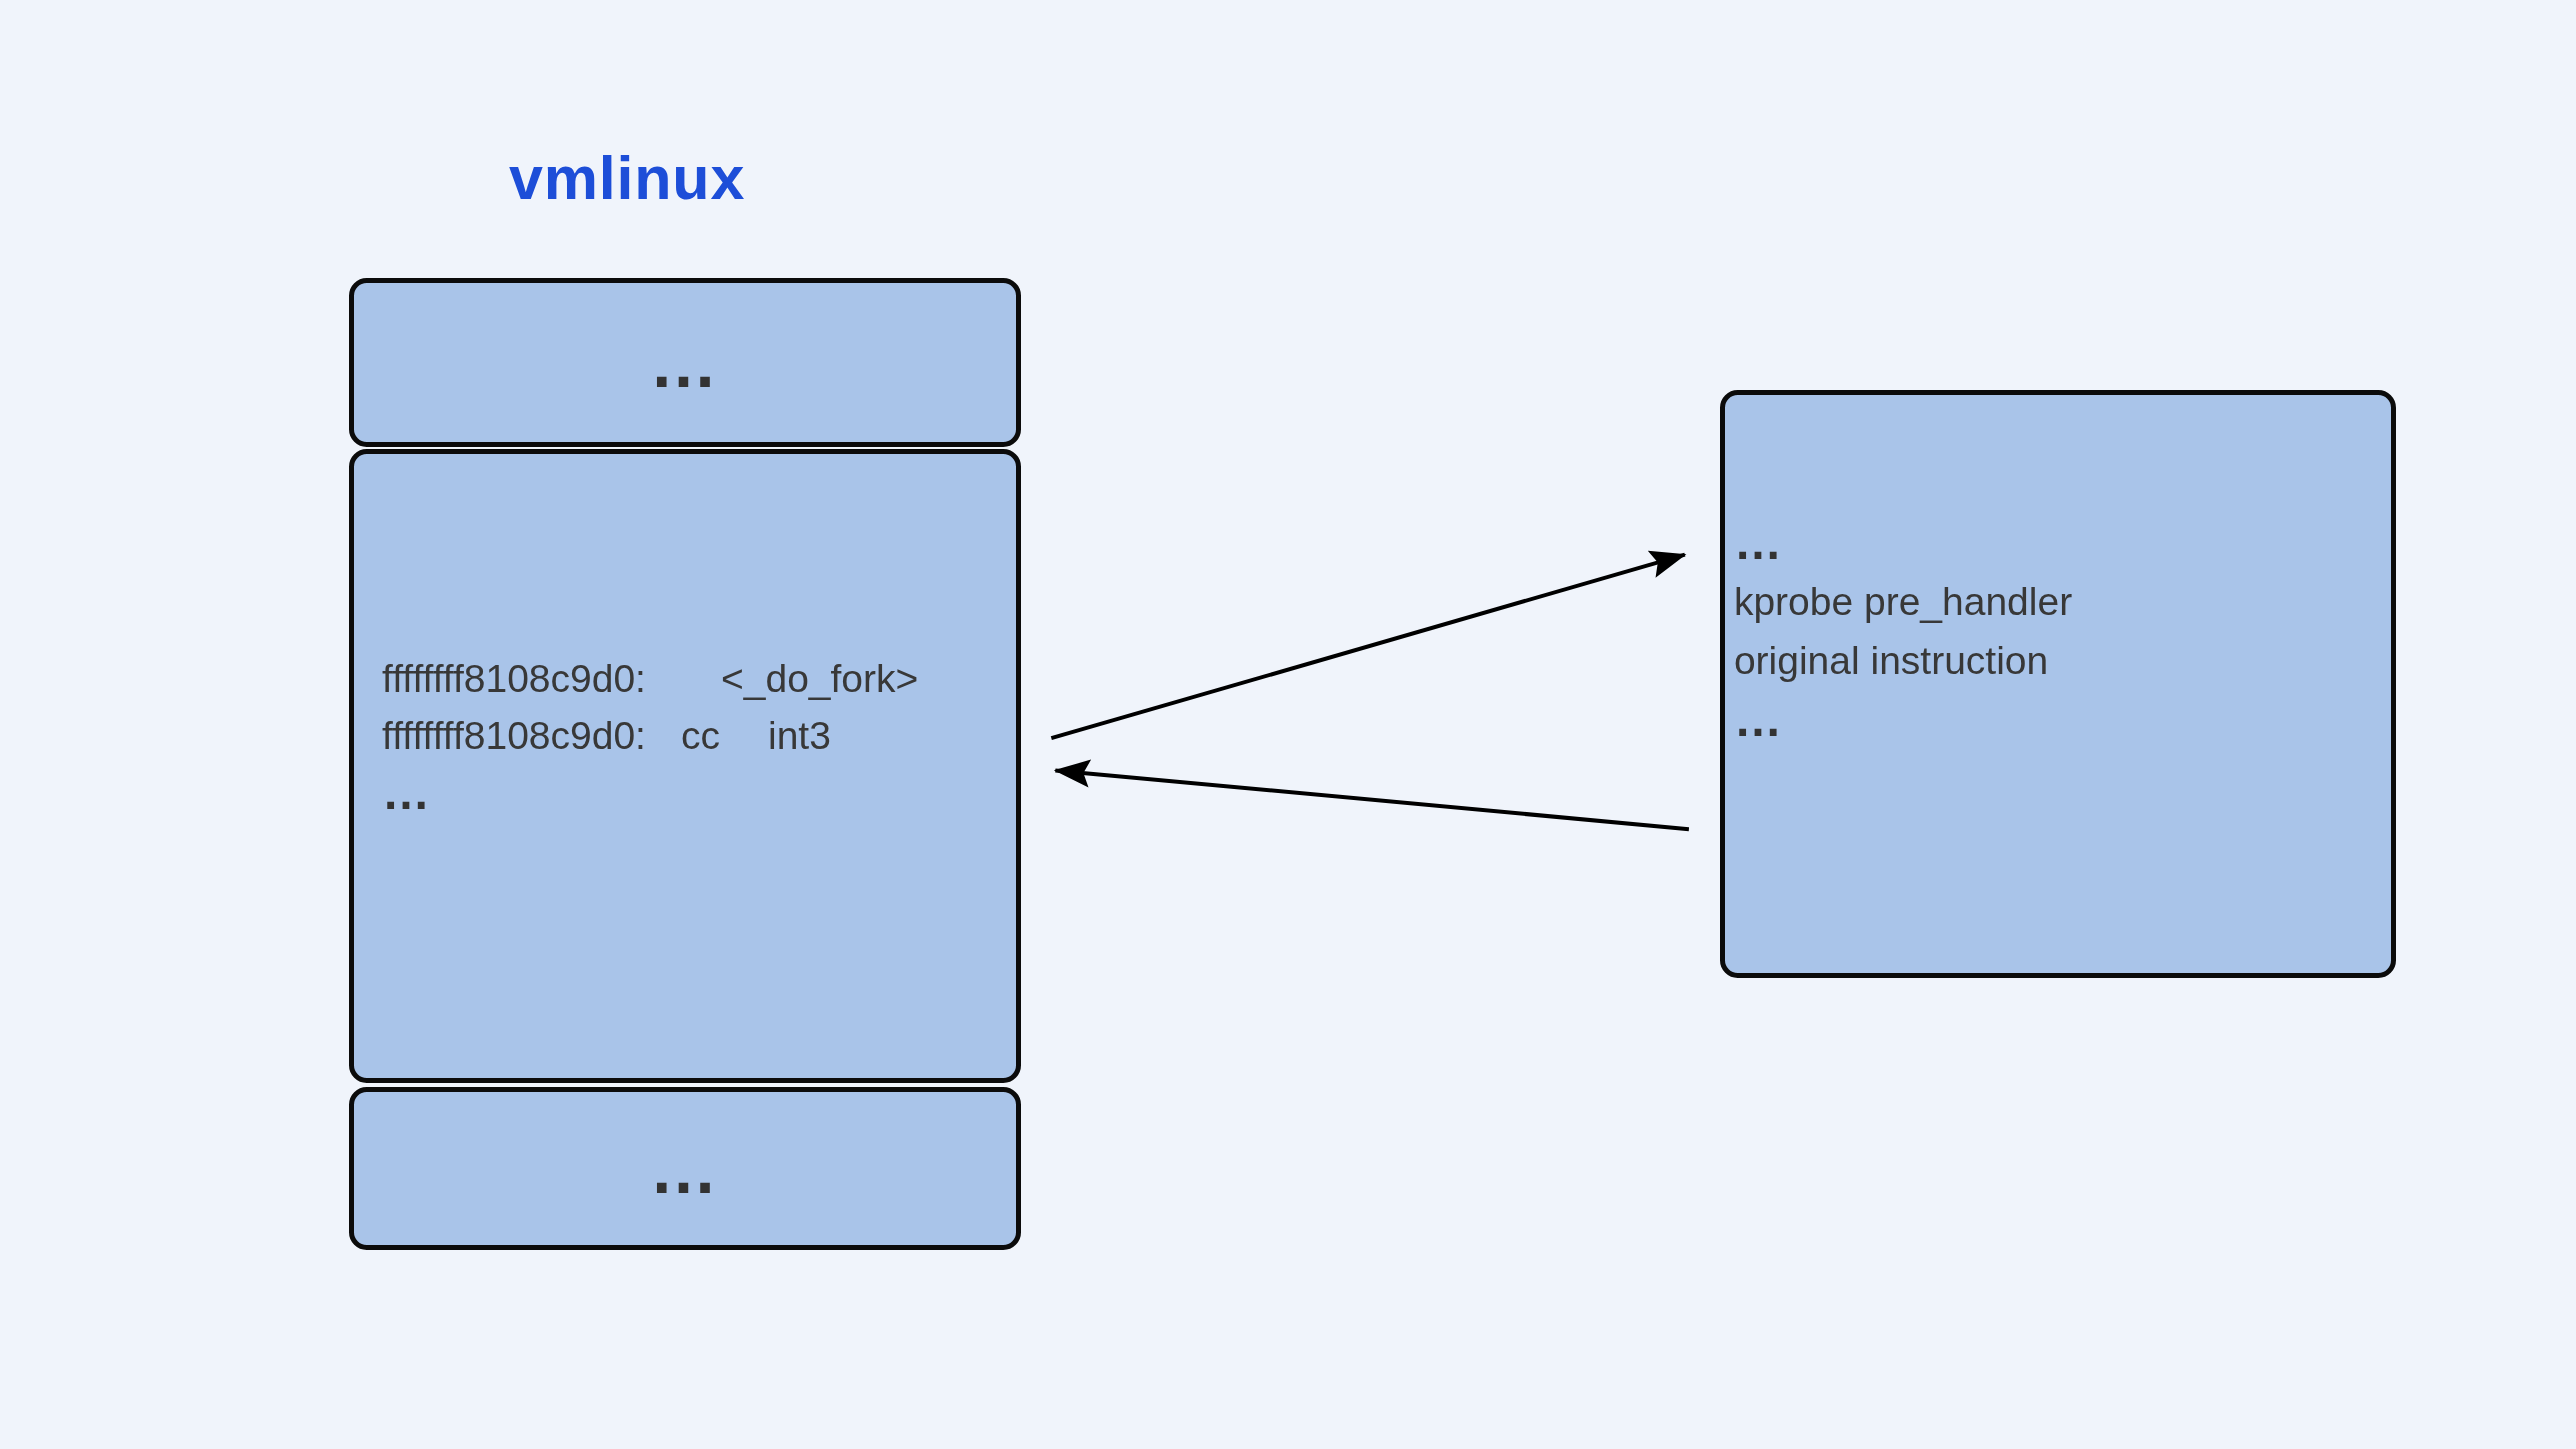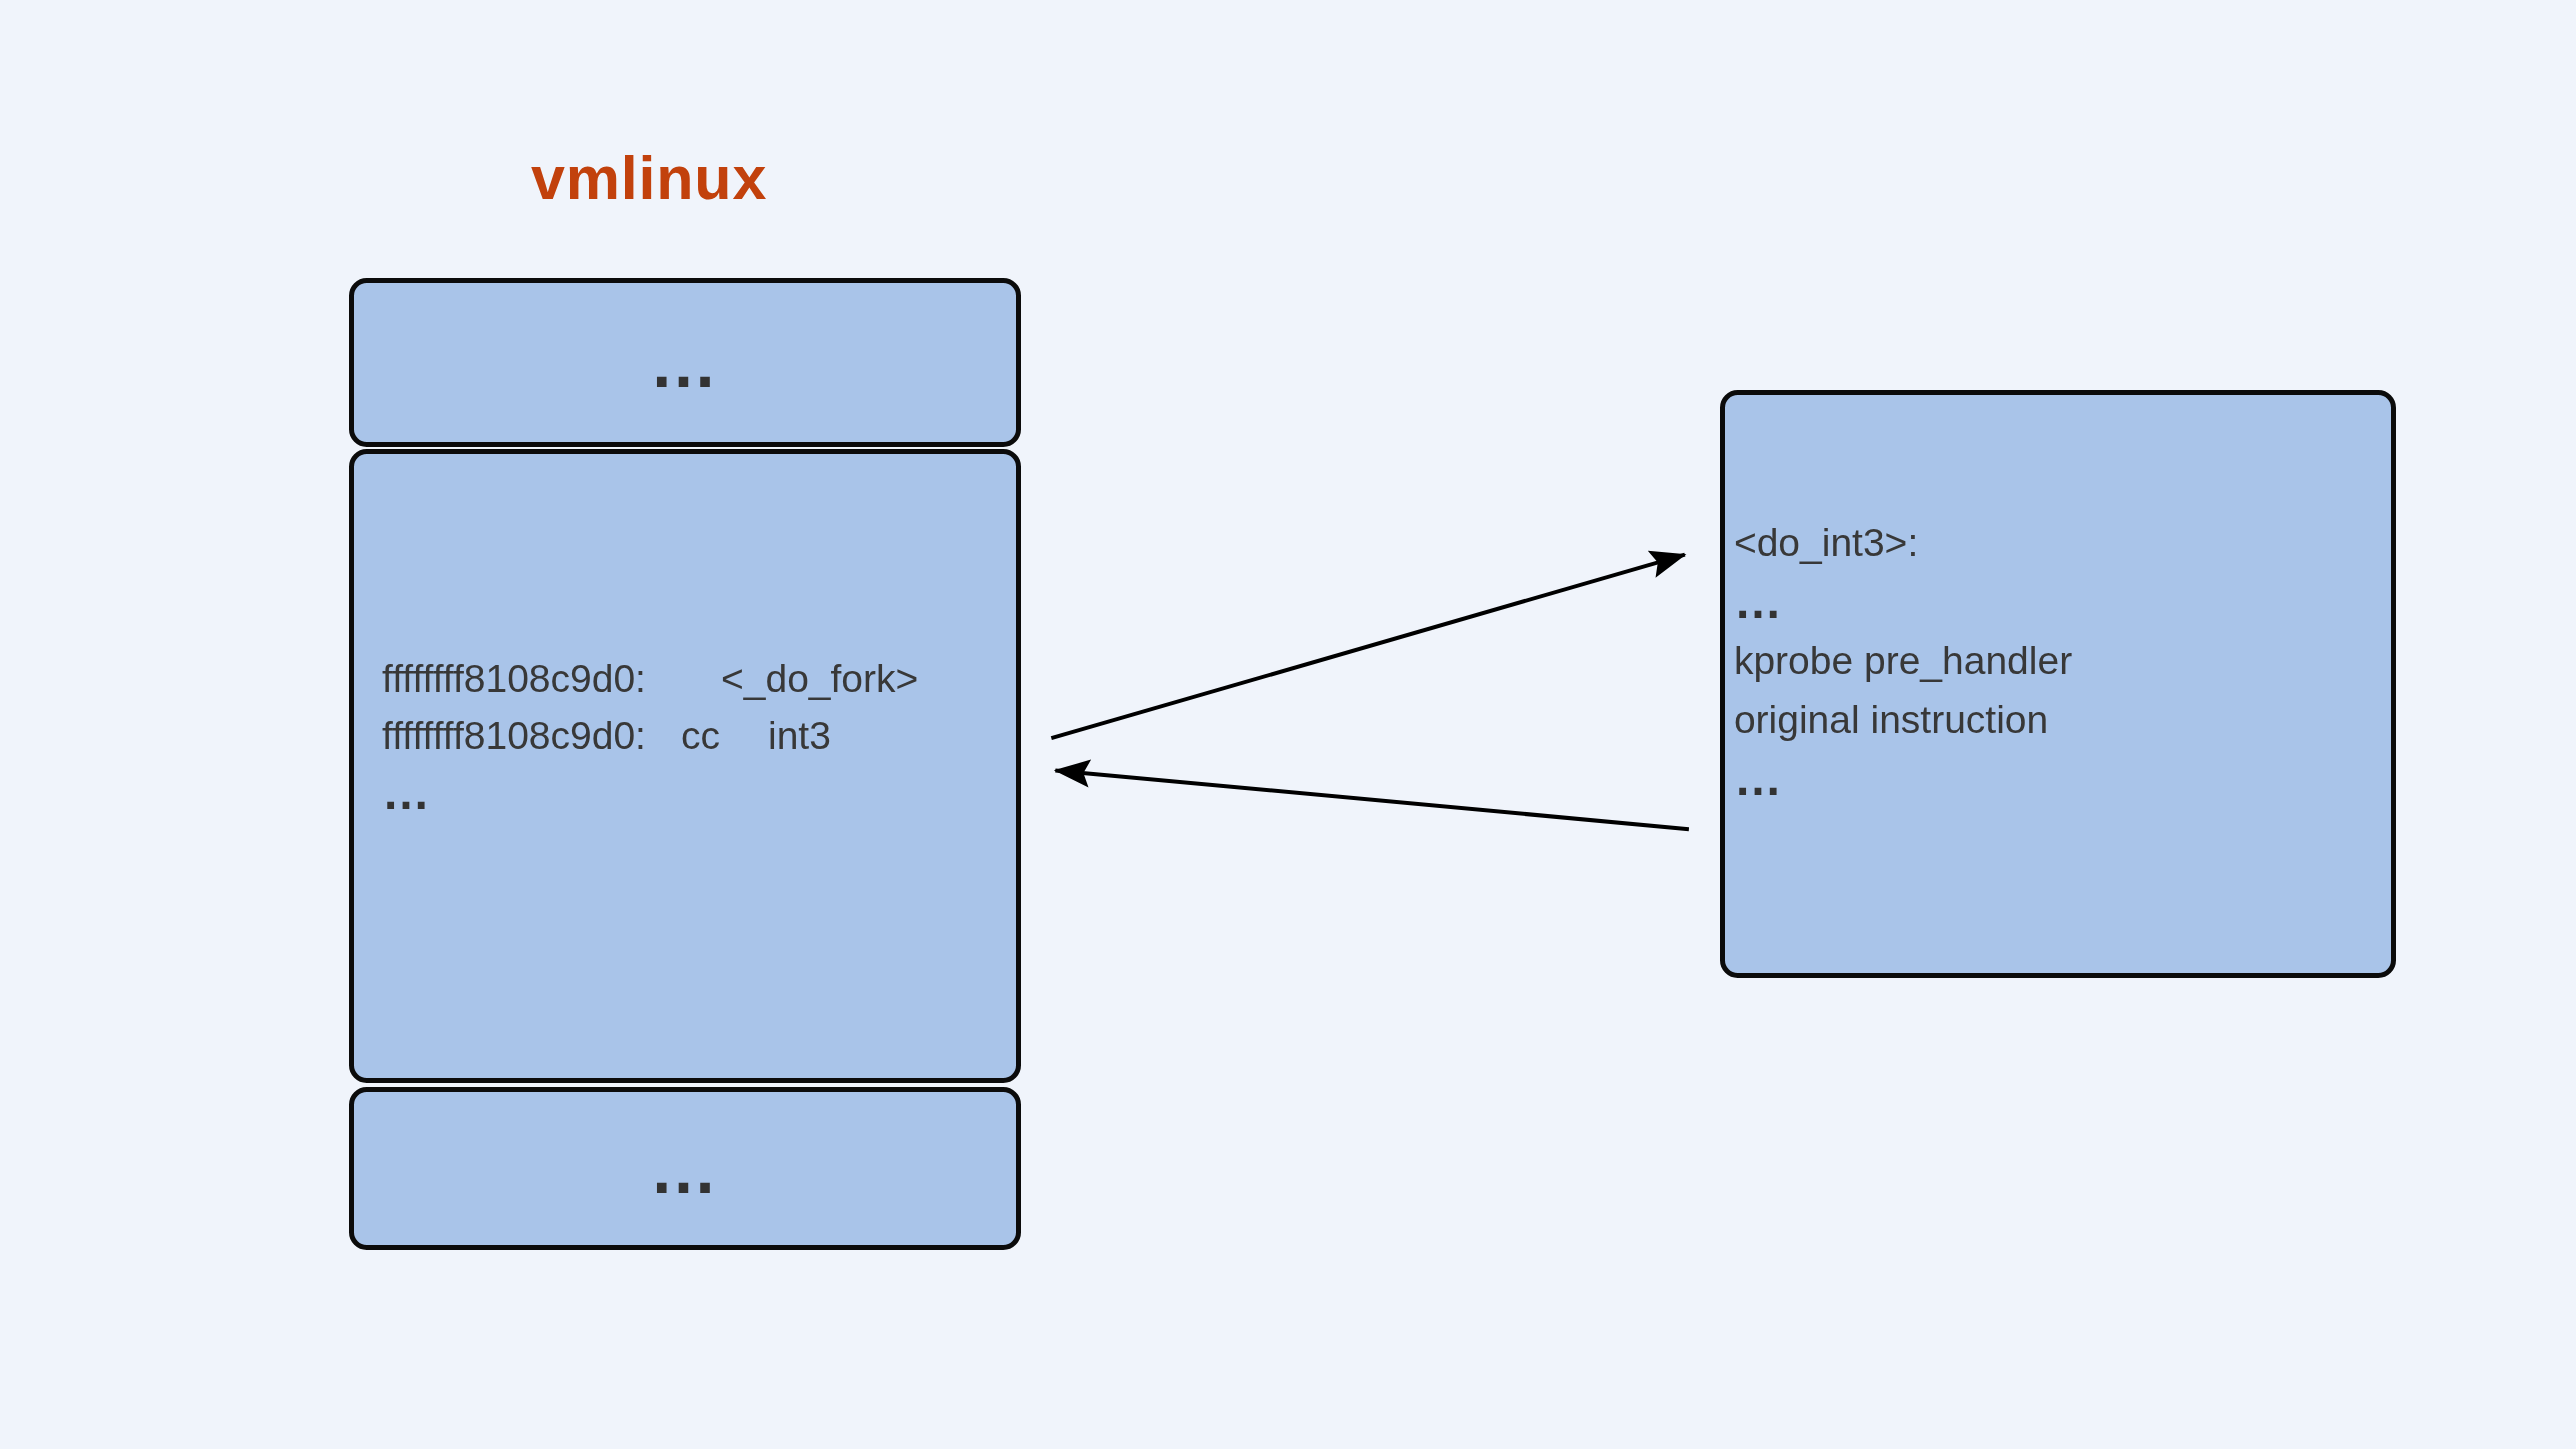--- a/index.html
+++ b/index.html
@@ -14,23 +14,22 @@
     height: 1449px;
     background: #f0f4fb;
     overflow: hidden;
   }
   .title {
     position: absolute;
     left: 509px;
     top: 143px;
     font-size: 61px;
     font-weight: 600;
-    color: #c2410c;
+    color: #1d4ed8;
     letter-spacing: 0.8px;
-    margin-left: 22px;
   }
   .box {
     position: absolute;
     background: #a9c4e9;
     border: 5.6px solid #0b0b0b;
     border-radius: 17.7px;
     box-sizing: border-box;
   }
   .top-box    { left: 349px; top: 278px;  width: 672px; height: 169px; }
   .code-box   { left: 349px; top: 449px;  width: 672px; height: 634px; }
@@ -119,23 +118,20 @@
     </div>
   </div>
 
   <div class="box bottom-box">
     <div class="center-ellipsis">…</div>
   </div>
 
   <div class="box right-box">
     <div class="handler-lines">
       <div class="handler-line">
-        <span>&lt;do_int3&gt;:</span>
-      </div>
-      <div class="handler-line">
         <span class="dots">…</span>
       </div>
       <div class="handler-line">
         <span>kprobe pre_handler</span>
       </div>
       <div class="handler-line">
         <span>original instruction</span>
       </div>
       <div class="handler-line">
         <span class="dots">…</span>

